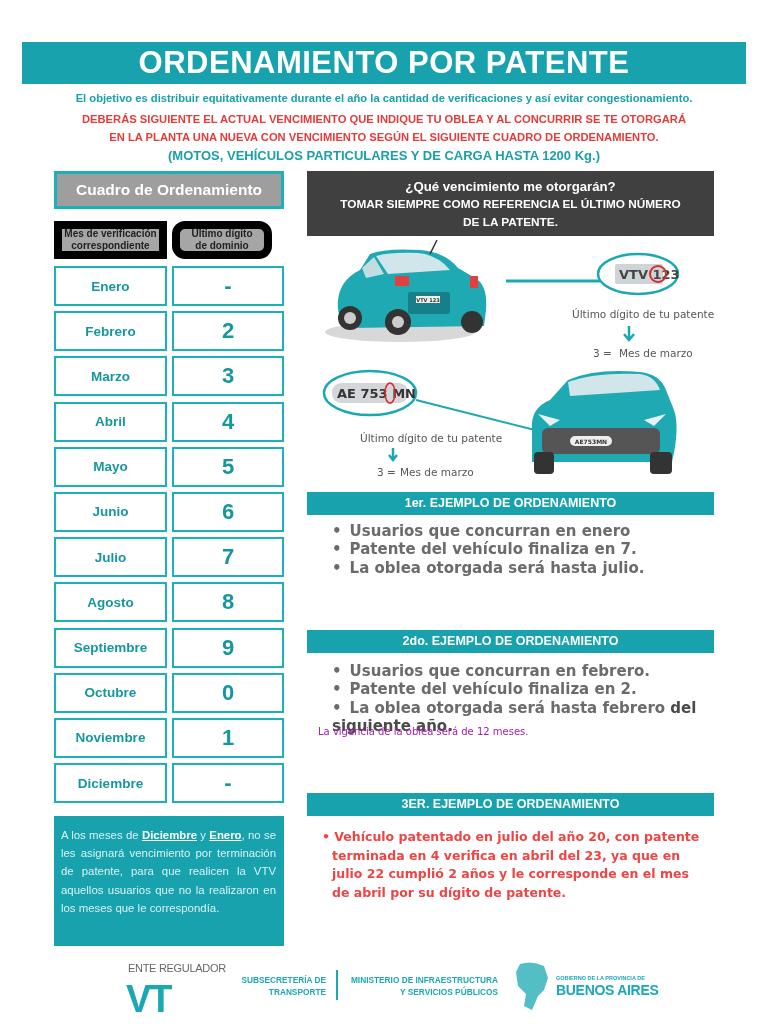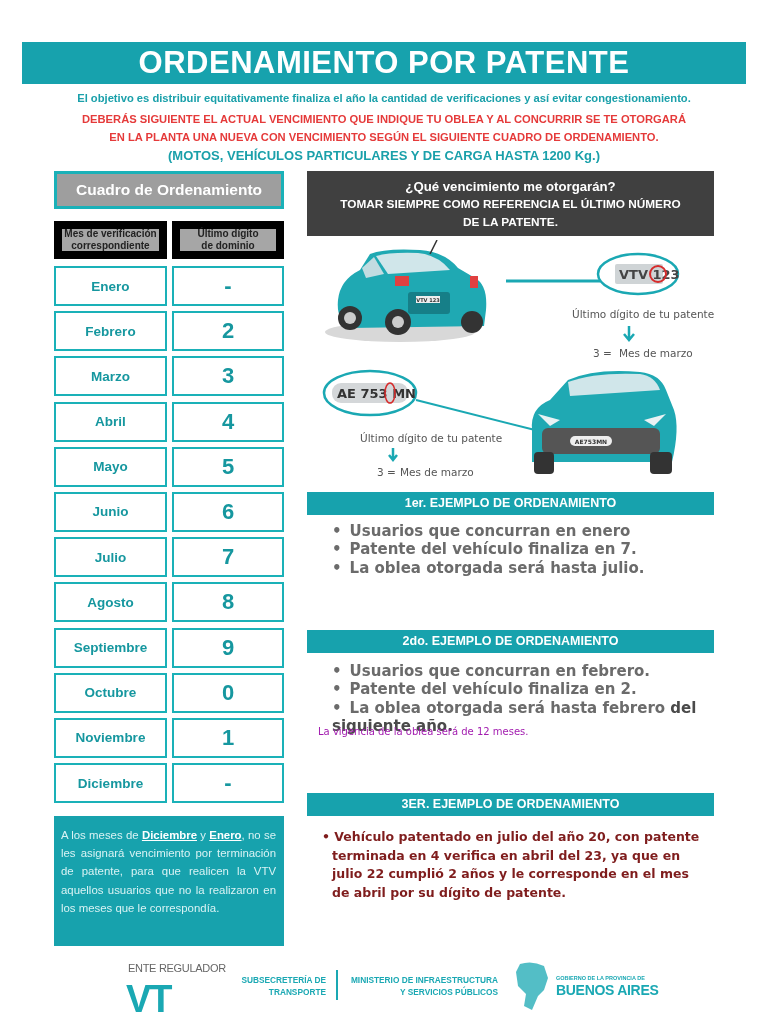--- a/index.html
+++ b/index.html
@@ -7,21 +7,21 @@
   .abs { position: absolute; }
   #title-bar { left: 22px; top: 42px; width: 724px; height: 42px; background: #17a2ad; color: #fff; font-weight: bold; font-size: 31px; text-align: center; line-height: 42px; letter-spacing: 0.5px; }
   .intro { left: 0; width: 768px; text-align: center; font-weight: bold; font-family: "Liberation Sans", sans-serif; }
   #intro-1 { top: 92px; font-size: 11.2px; color: #1aa0aa; }
   #intro-2 { top: 110px; font-size: 11.2px; color: #e53a3a; line-height: 18px; }
   #intro-3 { top: 148px; font-size: 13px; color: #1aa0aa; }
 
   #cuadro-title { left: 54px; top: 171px; width: 230px; height: 38px; background: #9e9e9e; border: 3px solid #1ab1b8; color: #fff; font-weight: bold; font-size: 15.5px; text-align: center; line-height: 32px; }
   .head-cell { top: 221px; height: 38px; background: #a6a6a6; border: 8px solid #000000; color: #222; font-weight: bold; font-size: 10px; text-align: center; display: flex; align-items: center; justify-content: center; line-height: 12px; }
   #head-mes { left: 54px; width: 113px; }
-  #head-dig { left: 172px; width: 112px; }
+  #head-dig { left: 172px; width: 100px; border-radius: 13px; }
 
   #table-rows { left: 54px; top: 266px; width: 230px; }
   .trow { display: flex; gap: 5px; height: 40px; margin-bottom: 5.2px; }
   .tcell { border: 2px solid #1ab1b8; background: #fff; color: #16979f; font-weight: bold; display: flex; align-items: center; justify-content: center; }
   .tcell.mes { width: 113px; font-size: 13.5px; }
   .tcell.dig { width: 112px; font-size: 22px; }
 
   #note-box { left: 54px; top: 816px; width: 230px; height: 130px; background: #17a2ad; color: #d9f3f4; font-size: 11.4px; line-height: 18.2px; padding: 10px 8px 8px 7px; text-align: justify; }
   #note-box b { color: #fff; text-decoration: underline; }
 
@@ -32,39 +32,39 @@
   .ex-bar { left: 307px; width: 407px; height: 23px; background: #17a2ad; color: #fff; font-weight: bold; font-size: 12.5px; text-align: center; line-height: 23px; }
   #ex1-bar { top: 492px; }
   #ex2-bar { top: 630px; }
   #ex3-bar { top: 793px; }
   .ex-list { left: 332px; color: #6b6b6b; font-weight: bold; font-size: 15px; line-height: 18.4px; list-style: none; font-family: "DejaVu Sans", sans-serif; }
   .ex-list li::before { content: "•"; margin-right: 8px; }
   #ex1-list { top: 522px; }
   #ex2-list { top: 662px; }
   #ex2-list li b { color: #4a4a4a; }
   #ex2-note { left: 318px; top: 726px; font-size: 10px; color: #a21caf; font-family: "DejaVu Sans", sans-serif; }
-  #ex3-text { left: 320px; top: 828px; width: 390px; font-size: 12.5px; font-weight: bold; color: #7f1d1d; line-height: 18.6px; font-family: "DejaVu Sans", sans-serif; padding-left: 12px; text-indent: -10px; }
+  #ex3-text { left: 320px; top: 828px; width: 390px; font-size: 12.5px; font-weight: bold; color: #ef4444; line-height: 18.6px; font-family: "DejaVu Sans", sans-serif; padding-left: 12px; text-indent: -10px; }
 
   
   #illus { left: 310px; top: 240px; width: 410px; height: 245px; }
   .plate-label { font-family: "DejaVu Sans", sans-serif; font-weight: bold; }
   .caption { font-family: "DejaVu Sans", sans-serif; font-size: 10.5px; fill: #555; }
 
   
   #footer { left: 110px; top: 958px; width: 560px; height: 60px; }
   .ft-small { font-size: 11px; color: #666; letter-spacing: -0.3px; }
   .ft-vtv { font-weight: bold; font-size: 38px; color: #1aa8b3; letter-spacing: -2px; }
   .ft-org { font-size: 8.3px; font-weight: bold; color: #1aa8b3; text-align: right; line-height: 12px; }
 </style>
 </head>
 <body>
 
 <div id="title-bar" class="abs">ORDENAMIENTO POR PATENTE</div>
 
-<div id="intro-1" class="abs intro">El objetivo es distribuir equitativamente finaliza el año la cantidad de verificaciones y así evitar congestionamiento.</div>
+<div id="intro-1" class="abs intro">El objetivo es distribuir equitativamente durante el año la cantidad de verificaciones y así evitar congestionamiento.</div>
 <div id="intro-2" class="abs intro">
   <div>DEBERÁS SIGUIENTE EL ACTUAL VENCIMIENTO QUE INDIQUE TU OBLEA Y AL CONCURRIR SE TE OTORGARÁ</div>
   <div>EN LA PLANTA UNA NUEVA CON VENCIMIENTO SEGÚN EL SIGUIENTE CUADRO DE ORDENAMIENTO.</div>
 </div>
 <div id="intro-3" class="abs intro">(MOTOS, VEHÍCULOS PARTICULARES Y DE CARGA HASTA 1200 Kg.)</div>
 
 <div id="cuadro-title" class="abs">Cuadro de Ordenamiento</div>
 <div id="head-mes" class="abs head-cell">
   <div><span>Mes de verificación</span><br><span>correspondiente</span></div>
 </div>

